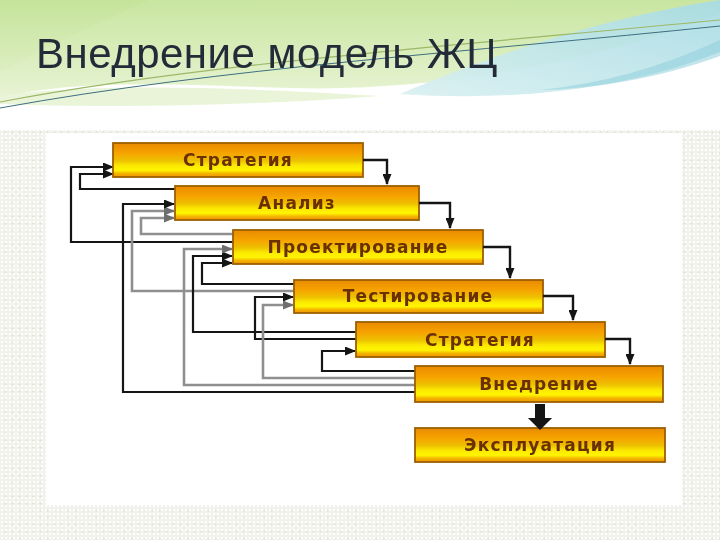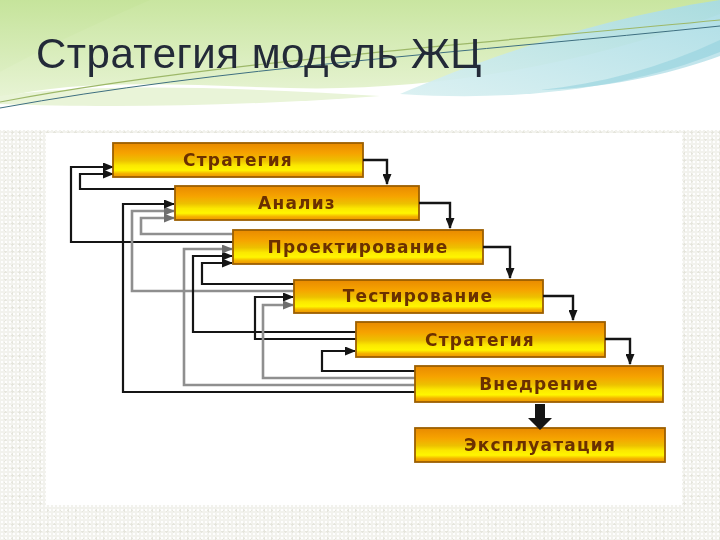--- a/index.html
+++ b/index.html
@@ -56,21 +56,21 @@
   <rect x="0" y="0" width="720" height="130" fill="#ffffff"></rect>
   <path d="M0,0 L150,0 C90,26 40,50 0,72 Z" fill="#b8dc90" opacity="0.9"></path>
   <path d="M0,0 H720 V14 C590,64 430,92 290,88 C180,85 80,78 0,98 Z" fill="url(#gradGreen)" opacity="0.95"></path>
   <path d="M720,0 V52 C630,88 520,102 400,94 C490,56 600,18 720,0 Z" fill="url(#gradAqua)" opacity="0.92"></path>
   <path d="M720,40 C660,68 600,84 540,90 C620,88 680,70 720,56 Z" fill="#8fd0dd" opacity="0.55"></path>
   <path d="M0,96 C100,82 240,88 380,96 C250,106 110,108 0,104 Z" fill="#e9f4d8"></path>
   <path class="thin-olive" d="M0,102 C200,64 450,46 720,20"></path>
   <path class="thin-slate" d="M0,108 C220,68 470,52 720,26"></path>
 </svg>
 
-<h1 class="slide-title">Стратегия модель ЖЦ</h1>
+<h1 class="slide-title">Внедрение модель ЖЦ</h1>
 
 <div class="content-panel"></div>
 
 <svg class="diagram-svg" viewBox="0 0 720 540">
   <defs>
     <linearGradient id="barGrad" x1="0" y1="0" x2="0" y2="1">
       <stop offset="0" stop-color="#E98A00"></stop>
       <stop offset="0.30" stop-color="#F6A300"></stop>
       <stop offset="0.52" stop-color="#EDC100"></stop>
       <stop offset="0.66" stop-color="#FBE800"></stop>

